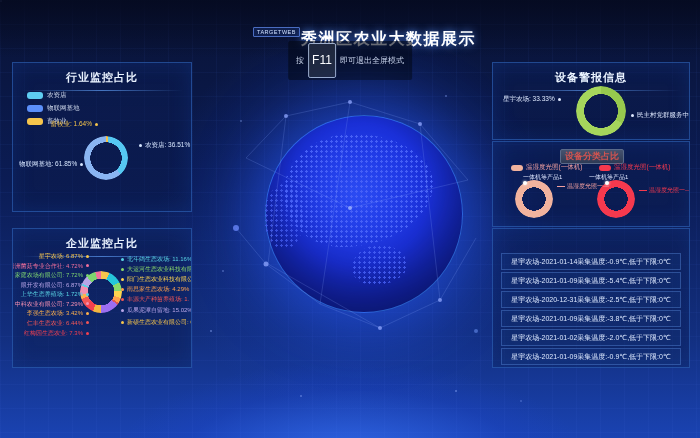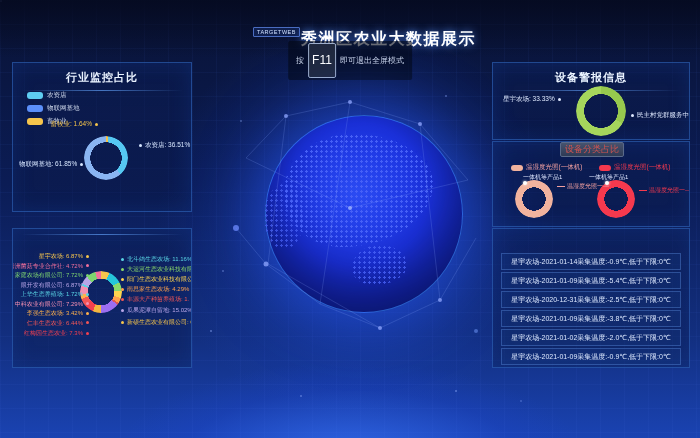--- a/index.html
+++ b/index.html
@@ -55,22 +55,22 @@
       -webkit-mask:radial-gradient(closest-side,transparent calc(var(--hole) - 1%),#000 var(--hole));
       mask:radial-gradient(closest-side,transparent calc(var(--hole) - 1%),#000 var(--hole));}
   .lab{position:absolute;font-size:6.5px;line-height:8px;white-space:nowrap;color:#d7e6ff;}
   .lab-l::after{content:"";display:inline-block;width:3px;height:3px;border-radius:50%;background:currentColor;margin-left:3px;vertical-align:middle;}
   .lab-r::before{content:"";display:inline-block;width:3px;height:3px;border-radius:50%;background:currentColor;margin-right:3px;vertical-align:middle;}
   .legend-item{display:flex;align-items:center;gap:4px;margin-bottom:4px;}
   .sw{width:16px;height:7px;border-radius:3px;display:inline-block;}
   .legend-item span:last-child{font-size:6.5px;color:#cfd9ec;}
   .em-lab{position:absolute;font-size:6px;line-height:7px;white-space:nowrap;}
   
-  .cat-title{position:absolute;left:67px;top:0;width:62px;height:13px;line-height:13px;text-align:center;
-      font-size:9px;font-weight:normal;color:#d35450;background:linear-gradient(180deg,#46536f,#2e3a55);
+  .cat-title{position:absolute;left:67px;top:7px;width:62px;height:13px;line-height:13px;text-align:center;
+      font-size:9px;font-weight:bold;color:#d35450;background:linear-gradient(180deg,#46536f,#2e3a55);
       border:1px solid #5a6a8a;border-radius:2px;}
   .cat-legend{position:absolute;display:flex;align-items:center;gap:3px;font-size:6.5px;}
   .cat-sw{width:12px;height:6px;border-radius:3px;display:inline-block;}
   .ring-dot{position:absolute;width:4px;height:4px;border-radius:50%;background:#fff;box-shadow:0 0 3px #fff;}
   .cat-sub{position:absolute;font-size:6px;color:#dfe6ff;white-space:nowrap;}
   .cat-side{position:absolute;font-size:6px;white-space:nowrap;}
   .cat-side::before{content:"";display:inline-block;width:8px;height:1px;background:currentColor;margin-right:2px;vertical-align:middle;}
   
   .alarm-row{position:absolute;left:8px;width:178px;height:15px;line-height:15px;text-align:center;
       font-size:7px;color:#dce8ff;border:1px solid rgba(95,145,225,.38);background:rgba(30,70,150,.18);white-space:nowrap;overflow:hidden;}
@@ -136,20 +136,21 @@
       </div>
     </div>
     <div class="donut" style="left: 71px; top: 73px; width: 44px; height: 44px; --hole: 72%; background: conic-gradient(rgb(246, 197, 76) 0%, rgb(246, 197, 76) 1.64%, rgb(86, 200, 242) 1.64%, rgb(86, 200, 242) 38.15%, rgb(138, 181, 242) 38.15%, rgb(138, 181, 242) 100%);"></div>
     <div class="lab lab-l" style="right: 93px; top: 57px; color: rgb(246, 197, 76);">畜牧业: 1.64%</div>
     <div class="lab lab-r" style="left: 126px; top: 78px; color: rgb(215, 230, 255);">农资店: 36.51%</div>
     <div class="lab lab-l" style="left: 6px; top: 97px; color: rgb(215, 230, 255);">物联网基地: 61.85%</div>
   </section>
 
   <section class="panel" style="left:12px;top:228px;width:178px;height:138px;">
     <div class="cnr"></div>
+    <h2 class="ptitle">企业监控占比</h2>
     <div class="uline"></div>
     <div class="donut" style="left: 67px; top: 42px; width: 42px; height: 42px; --hole: 64%; background: conic-gradient(rgb(246, 197, 76) 0%, rgb(246, 197, 76) 6.58109%, rgb(38, 198, 218) 6.58109%, rgb(38, 198, 218) 17.2718%, rgb(139, 217, 106) 17.2718%, rgb(139, 217, 106) 23.9774%, rgb(255, 213, 79) 23.9774%, rgb(255, 213, 79) 29.7251%, rgb(255, 161, 76) 29.7251%, rgb(255, 161, 76) 33.8347%, rgb(224, 86, 86) 33.8347%, rgb(224, 86, 86) 35.4632%, rgb(156, 110, 240) 35.4632%, rgb(156, 110, 240) 49.8515%, rgb(243, 182, 63) 49.8515%, rgb(243, 182, 63) 56.4326%, rgb(242, 64, 79) 56.4326%, rgb(242, 64, 79) 63.4256%, rgb(242, 86, 86) 63.4256%, rgb(242, 86, 86) 69.5948%, rgb(255, 176, 76) 69.5948%, rgb(255, 176, 76) 72.871%, rgb(244, 143, 177) 72.871%, rgb(244, 143, 177) 79.8544%, rgb(89, 212, 228) 79.8544%, rgb(89, 212, 228) 81.5021%, rgb(185, 166, 232) 81.5021%, rgb(185, 166, 232) 88.0831%, rgb(126, 213, 111) 88.0831%, rgb(126, 213, 111) 95.4785%, rgb(242, 112, 155) 95.4785%, rgb(242, 112, 155) 100%);"></div>
     <div class="em-lab lab-l" style="right: 102px; top: 24px; color: rgb(246, 197, 76);">星宇农场: 6.87%</div>
     <div class="em-lab lab-l" style="right: 102px; top: 33.5px; color: rgb(242, 112, 155);">秀洲菌菇专业合作社: 4.72%</div>
     <div class="em-lab lab-l" style="right: 102px; top: 43px; color: rgb(126, 213, 111);">家庭农场有限公司: 7.72%</div>
     <div class="em-lab lab-l" style="right: 102px; top: 52.5px; color: rgb(185, 166, 232);">限开发有限公司: 6.87%</div>
     <div class="em-lab lab-l" style="right: 102px; top: 62px; color: rgb(89, 212, 228);">上华生态养殖场: 1.72%</div>
     <div class="em-lab lab-l" style="right: 102px; top: 71.5px; color: rgb(244, 143, 177);">中科农业有限公司: 7.29%</div>
     <div class="em-lab lab-l" style="right: 102px; top: 81px; color: rgb(255, 176, 76);">李强生态农场: 3.42%</div>
     <div class="em-lab lab-l" style="right: 102px; top: 90.5px; color: rgb(242, 86, 86);">仁丰生态农业: 6.44%</div>

